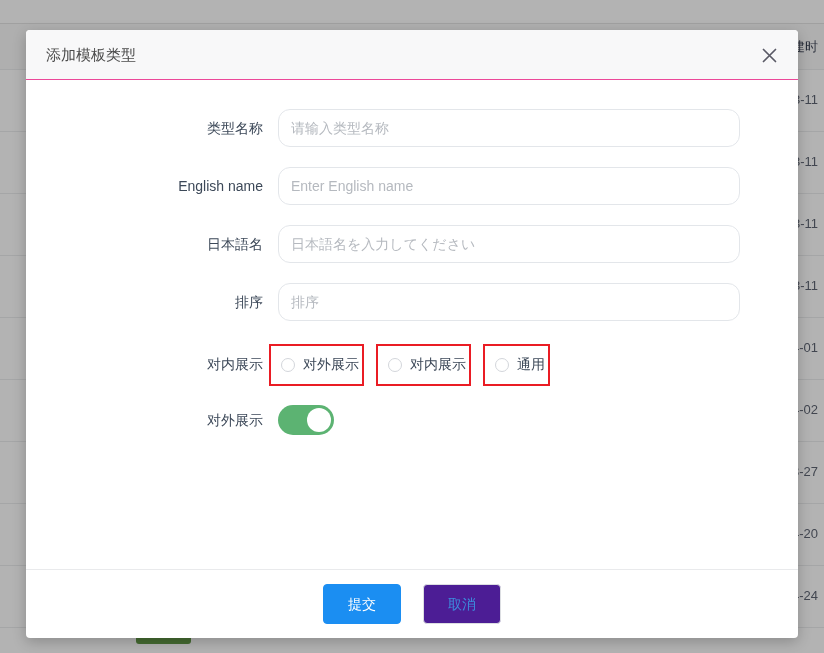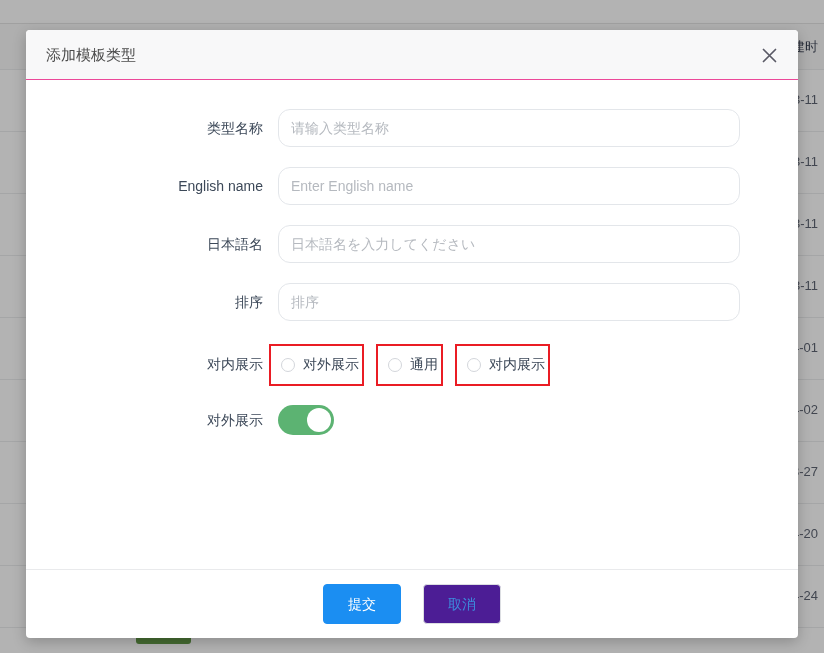--- a/index.html
+++ b/index.html
@@ -323,26 +323,26 @@
         <div class="form-label">对内展示</div>
         <div class="radio-group">
 
           <label class="radio-item">
             <span class="radio-dot"></span>
             <span class="radio-text">对外展示</span>
           </label>
 
           <label class="radio-item">
             <span class="radio-dot"></span>
-            <span class="radio-text">通用</span>
+            <span class="radio-text">对内展示</span>
           </label>
 
           <label class="radio-item">
             <span class="radio-dot"></span>
-            <span class="radio-text">对内展示</span>
+            <span class="radio-text">通用</span>
           </label>
 
         </div>
       </div>
 
       <div class="form-row switch-row">
         <div class="form-label">对外展示</div>
         <div class="switch-control">
           <div class="switch">
             <div class="switch-knob"></div>

